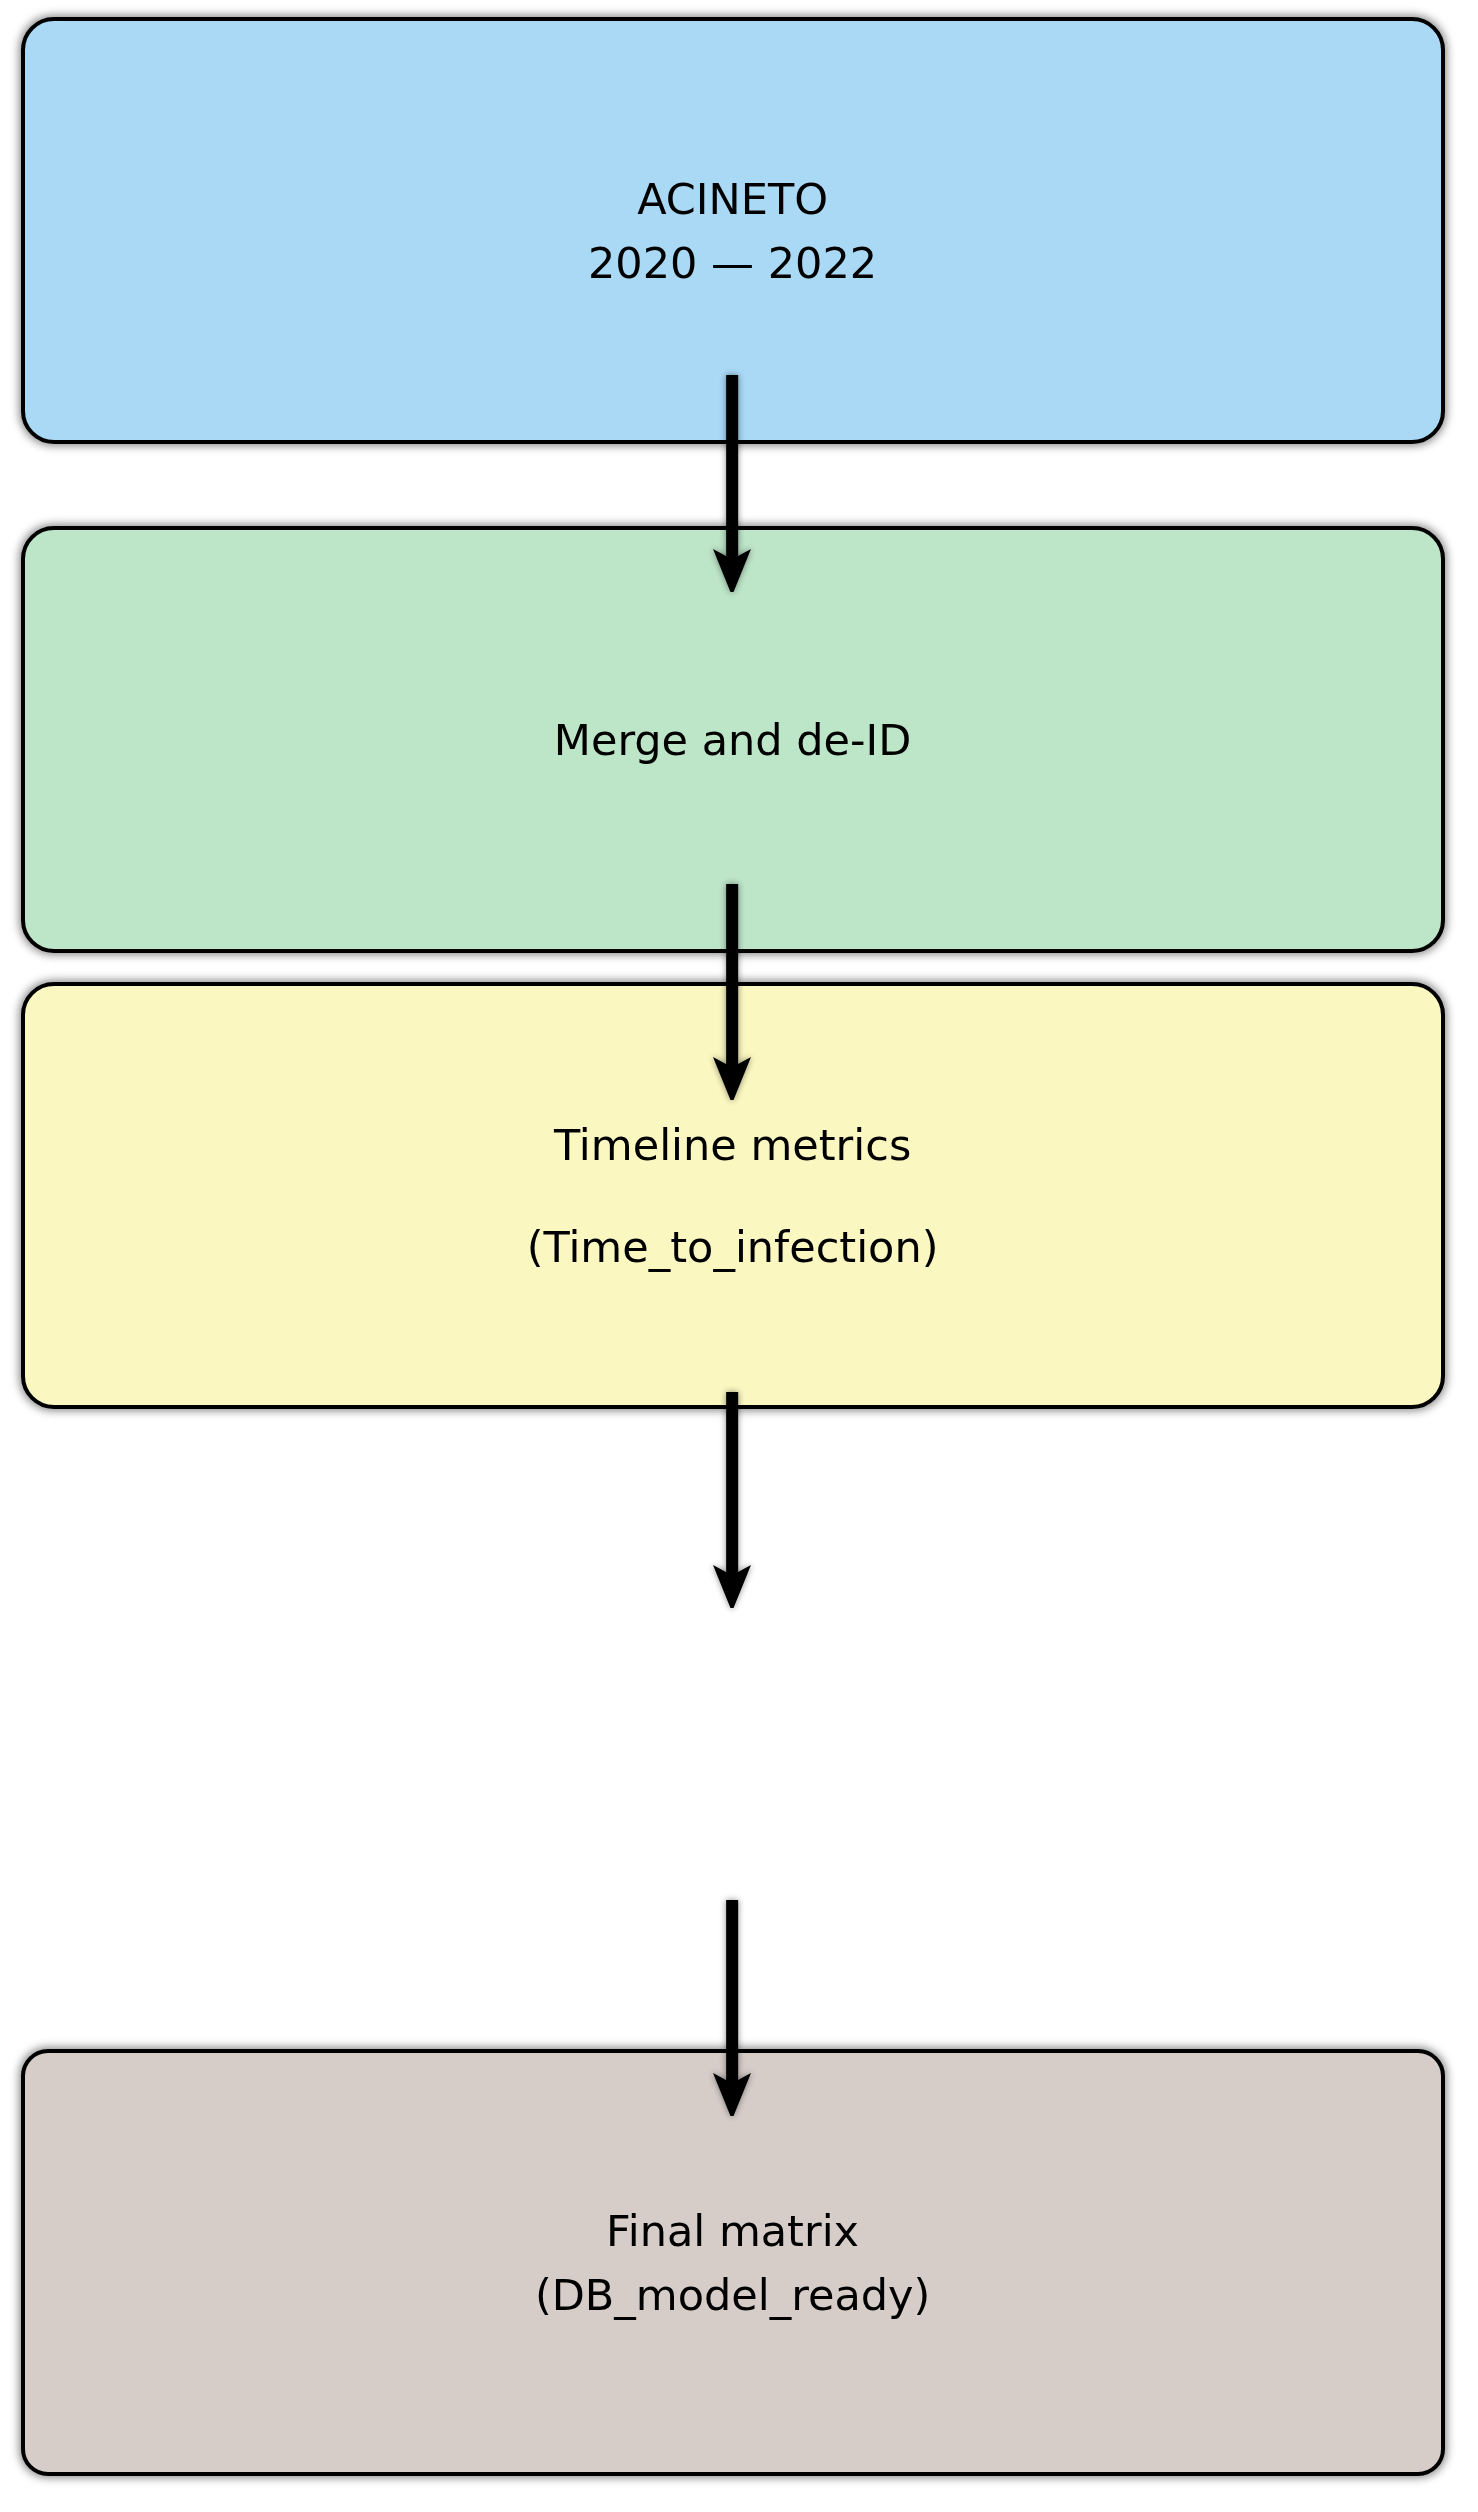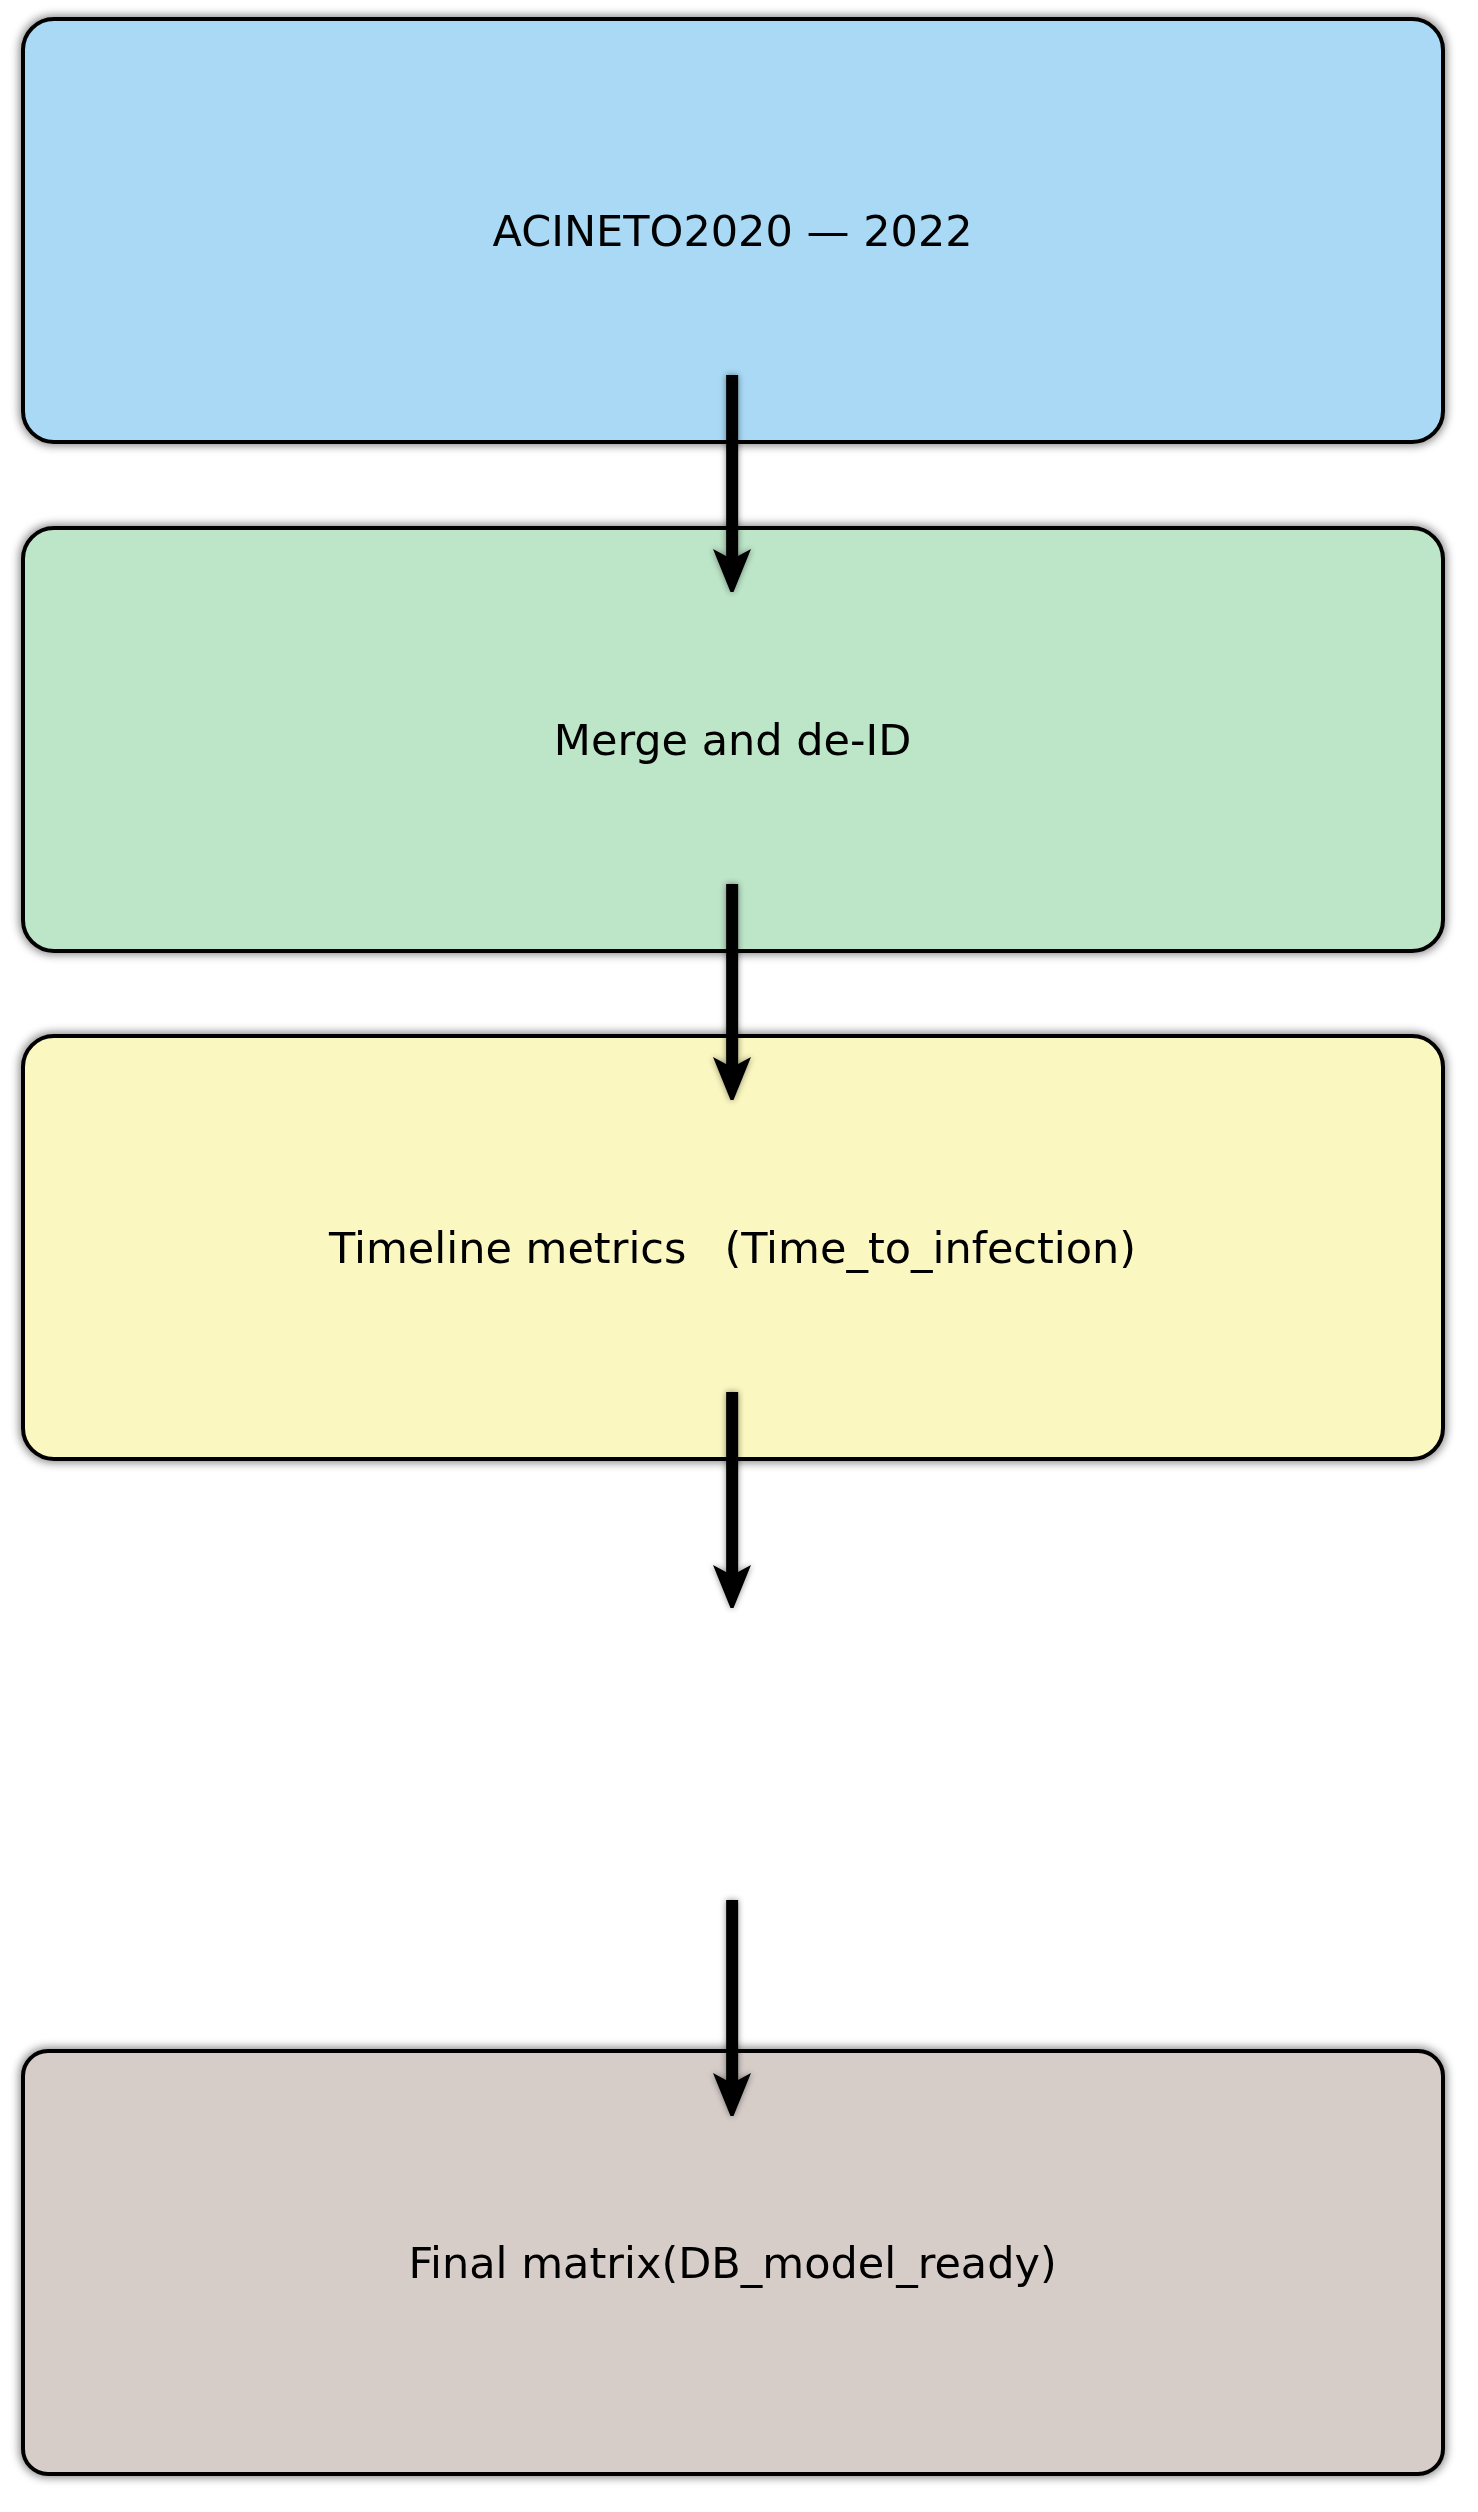--- a/index.html
+++ b/index.html
@@ -20,35 +20,35 @@
   .node {
     position: absolute;
     left: 20.6px;
     width: 1424px;
     height: 427px;
     box-sizing: border-box;
     border: 4.8px solid #000000;
     border-radius: 33px;
     box-shadow: 0 0 8.2px 1.4px rgba(0,0,0,0.45);
     display: flex;
-    flex-direction: row;
+    flex-direction: column;
     align-items: center;
     justify-content: center;
     text-align: center;
     color: #000000;
     z-index: 1;
   }
   .node .line {
     font-size: 43px;
     line-height: 64px;
     white-space: pre;
   }
   .pos-1 { top: 17px; }
   .pos-2 { top: 526px; }
-  .pos-3 { top: 1034px; gap: 38px; }
+  .pos-3 { top: 982px; gap: 38px; }
   .pos-4 { top: 1542px; }
   .pos-5 { top: 2049px; border-radius: 27px; }
 
   
   .arrow {
     position: absolute;
     left: 713px;
     width: 38px;
     z-index: 2;
     filter: drop-shadow(0px 0px 3.4px rgba(0,0,0,0.45));

